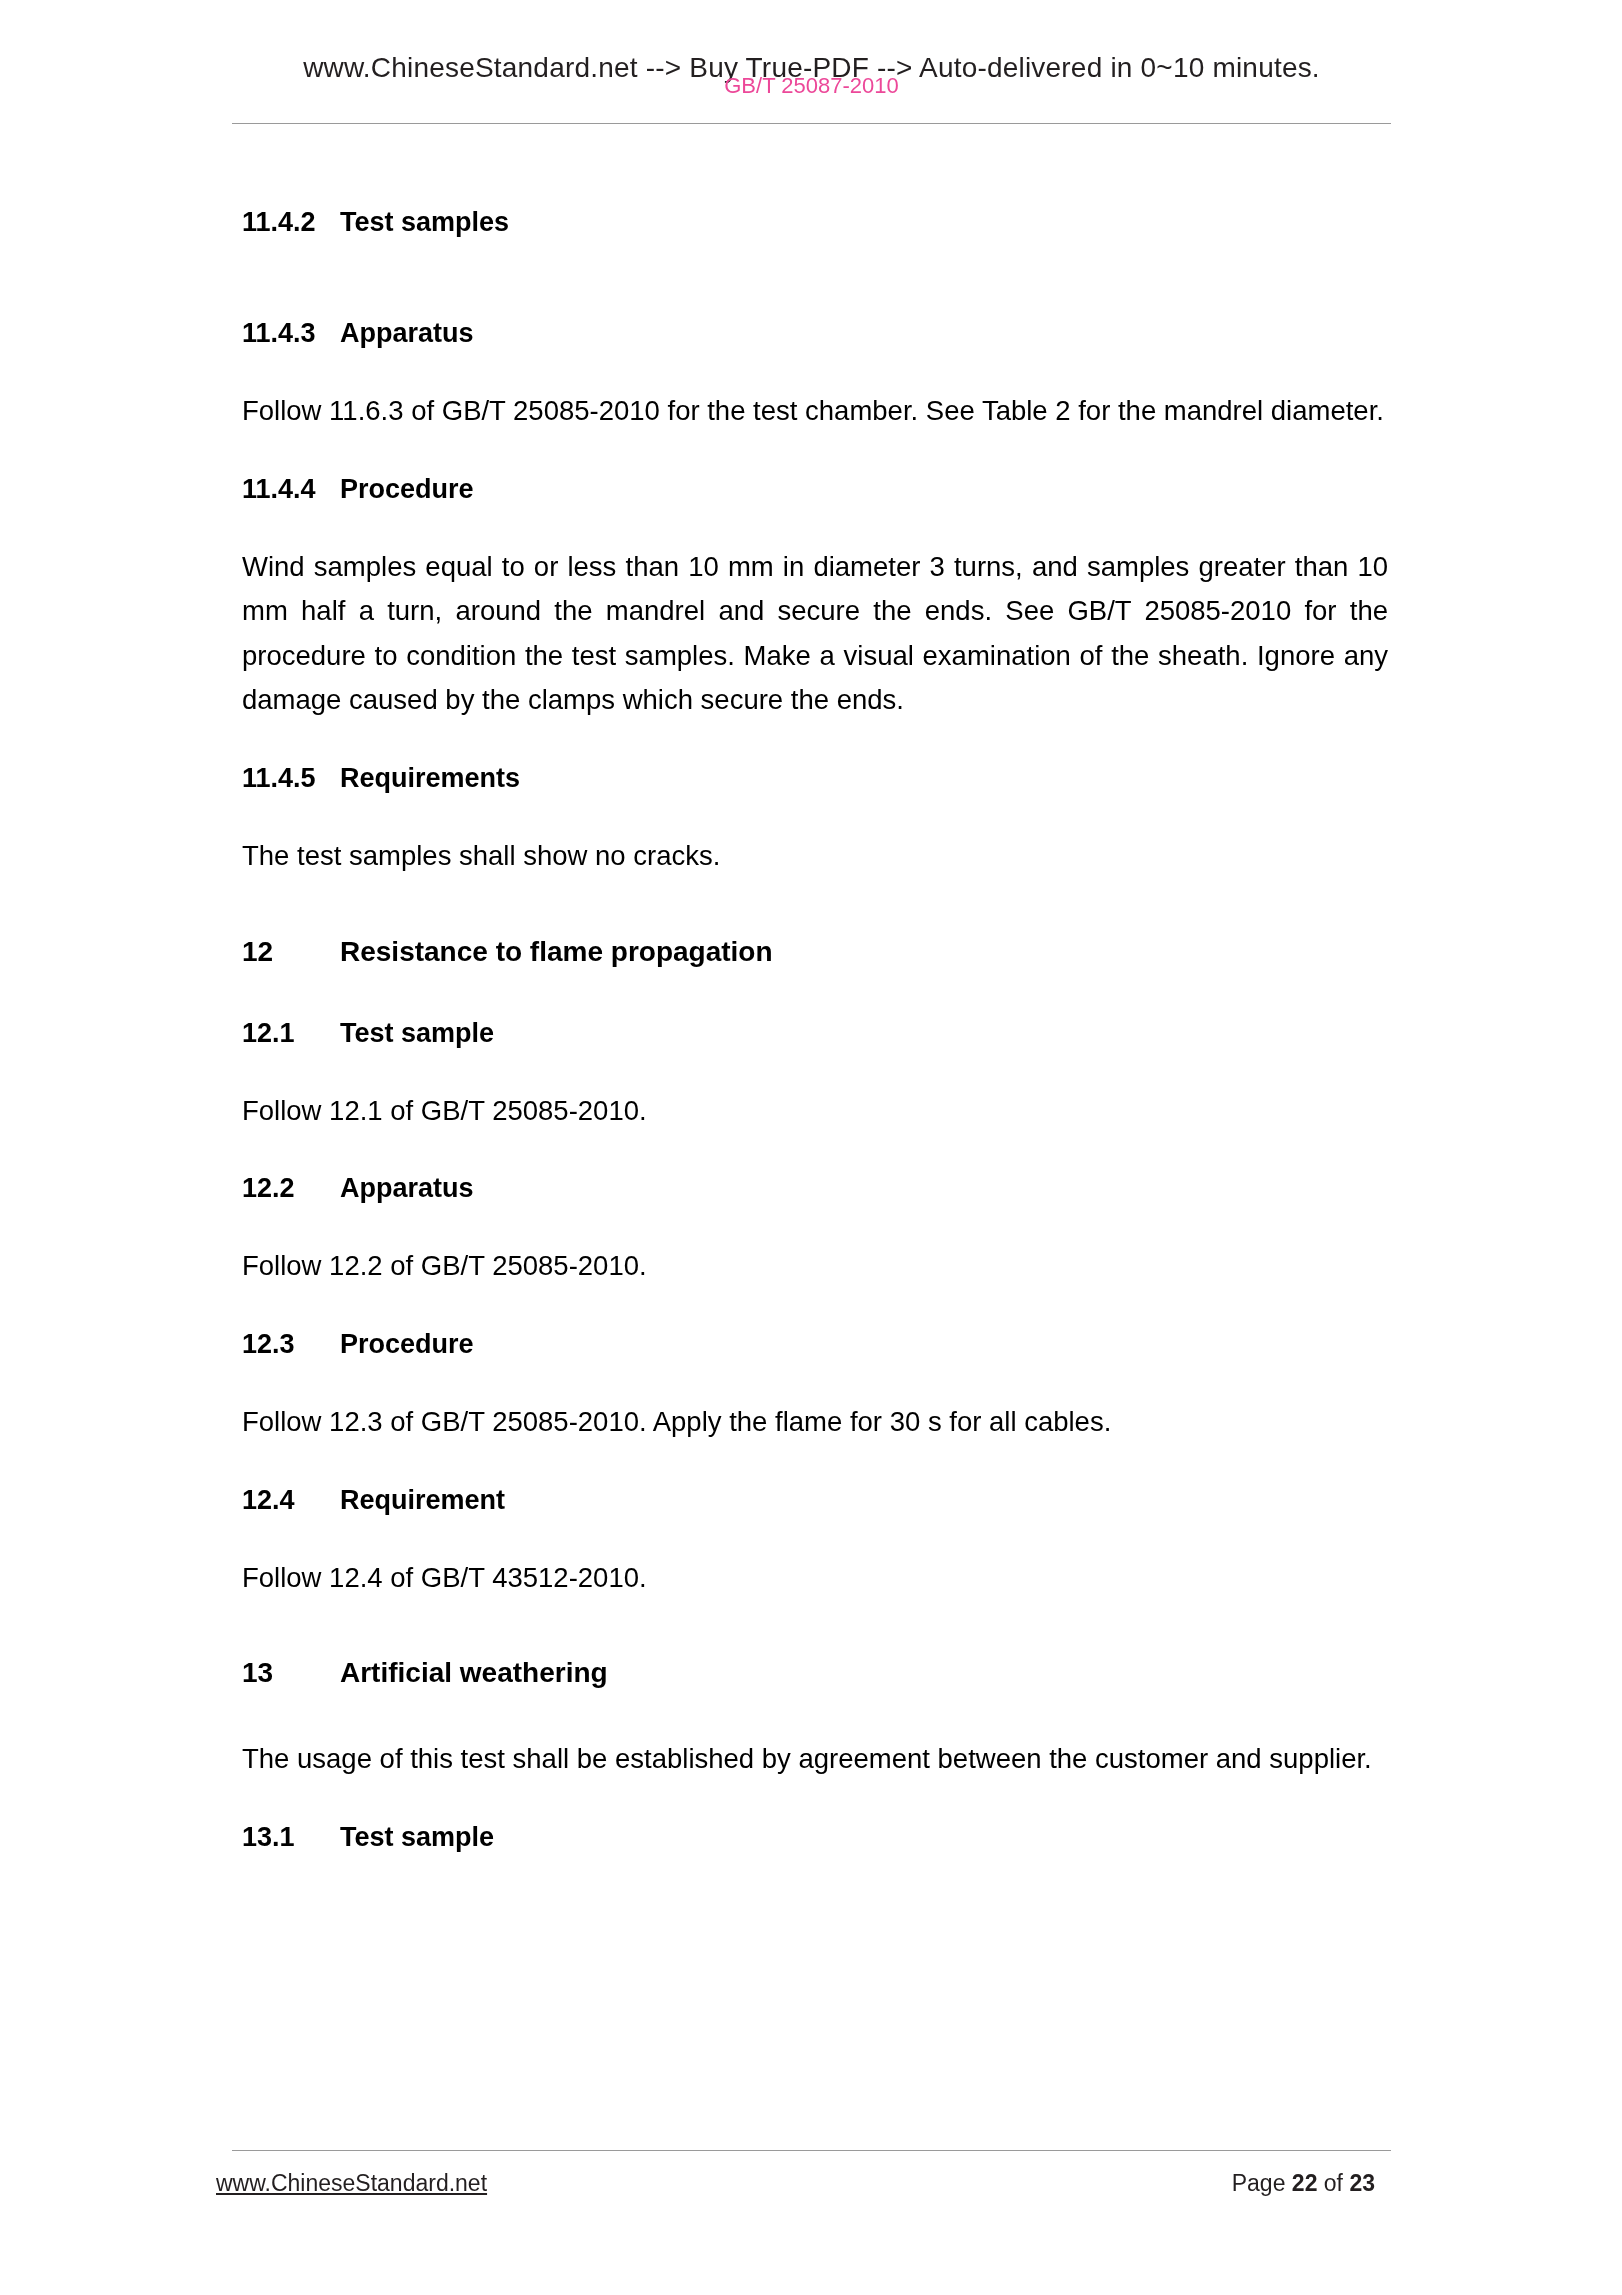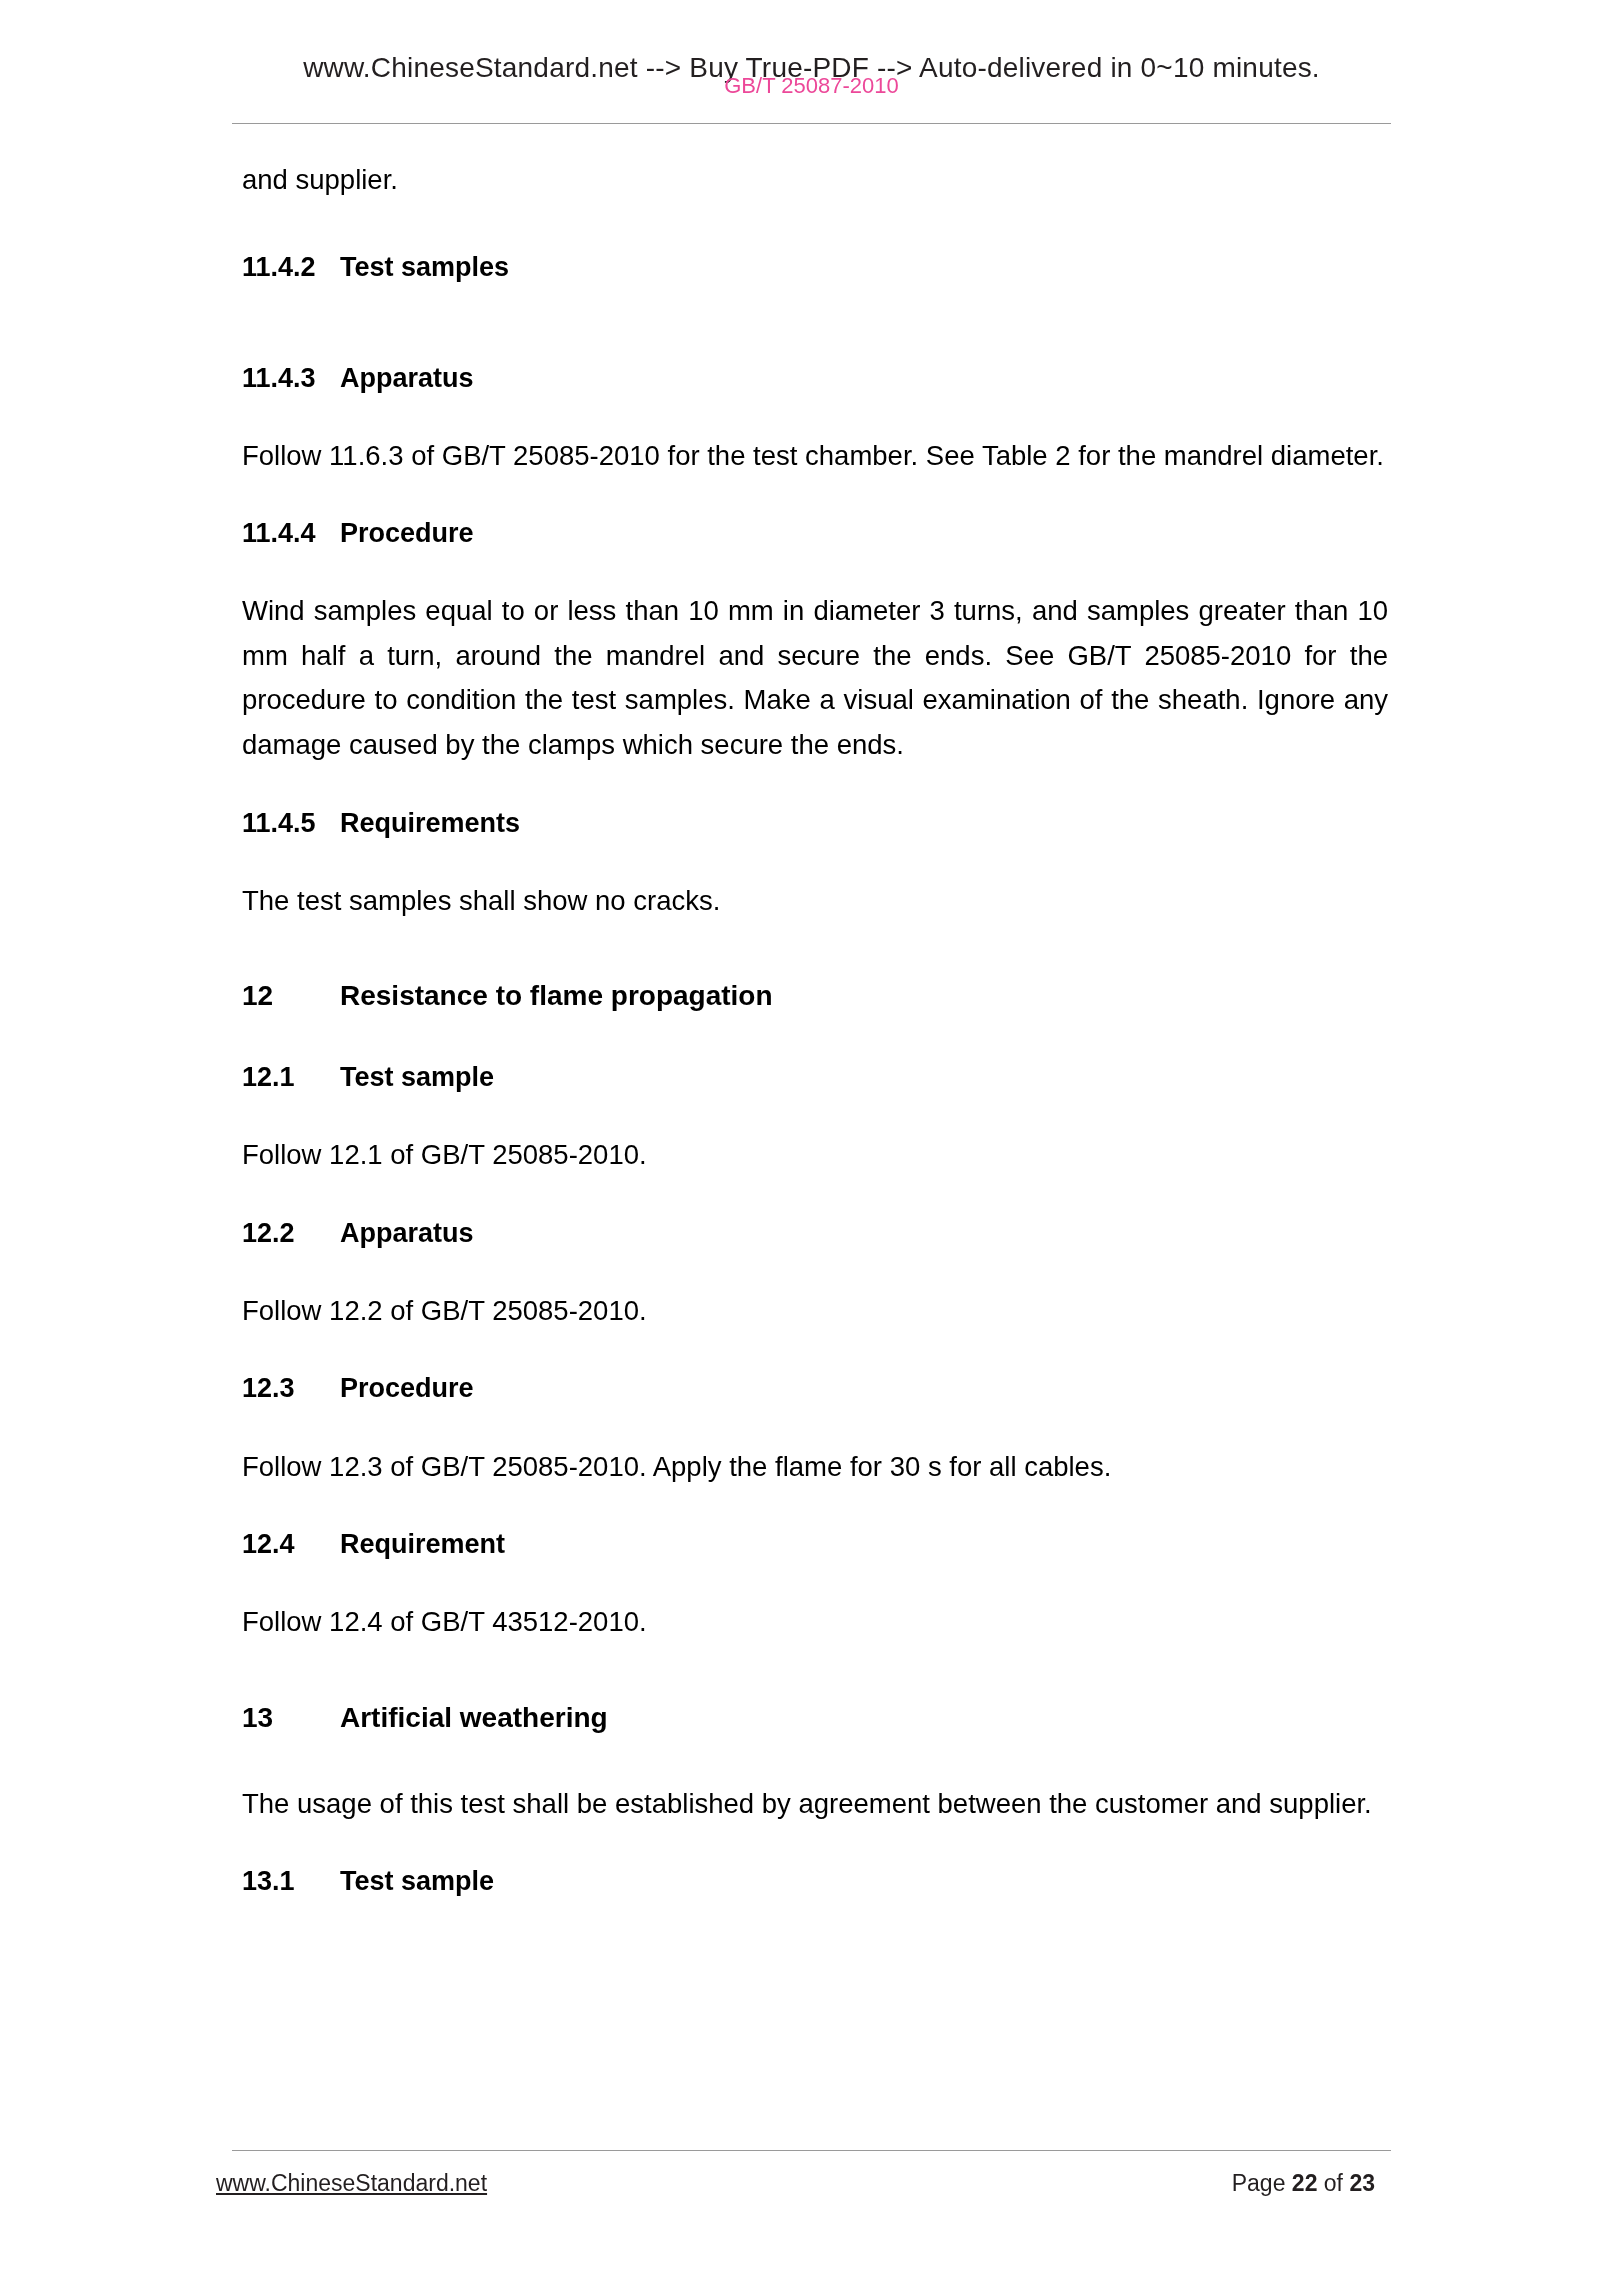--- a/index.html
+++ b/index.html
@@ -121,21 +121,20 @@
 <div class="page">
 
   <div class="banner">www.ChineseStandard.net --&gt; Buy True-PDF --&gt; Auto-delivered in 0~10 minutes.</div>
 
   <div class="header-code">GB/T 25087-2010</div>
 
   <div class="header-rule"></div>
 
   <div class="content">
 
-    <p class="body-text nojust" id="p-intro">and supplier.</p>
 
     <div class="sp-56"></div>
     <h3 class="sub-heading">
       <span class="num">11.4.2</span><span>Test samples</span>
     </h3>
 
     <div class="sp-46"></div>
 
     <div class="sp-46"></div>
     <h3 class="sub-heading">

